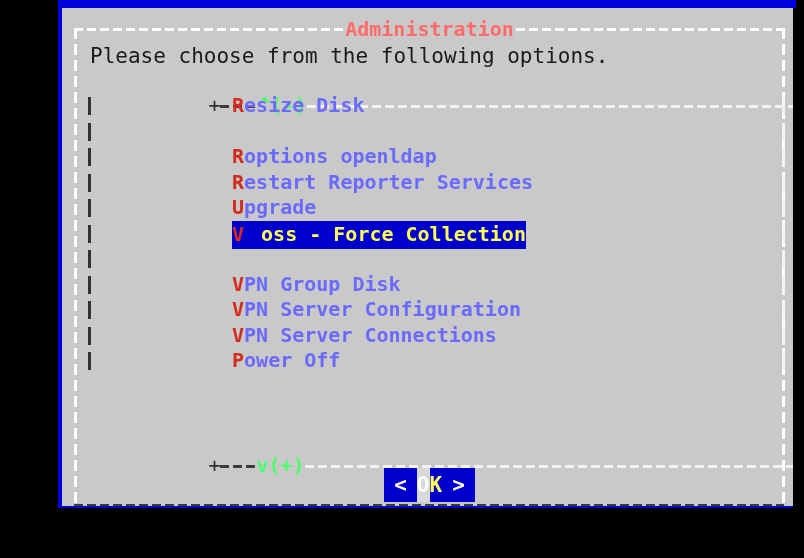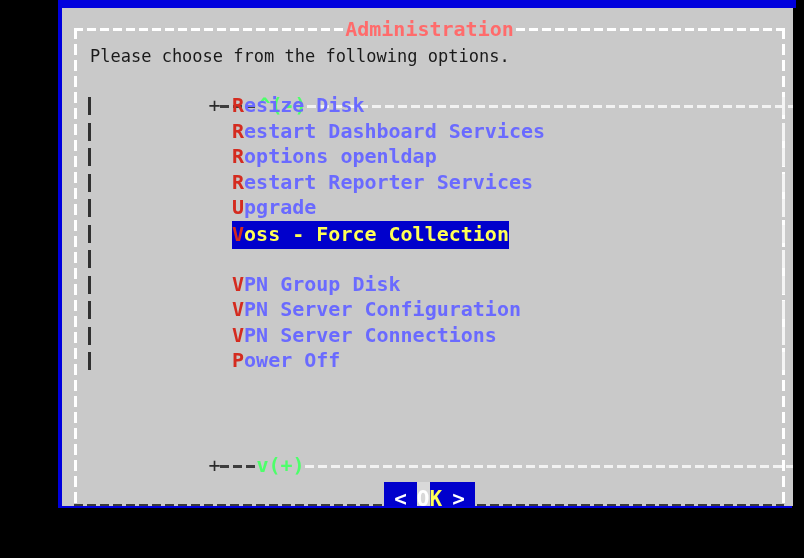--- a/index.html
+++ b/index.html
@@ -96,21 +96,21 @@
     background: #c9c9c9;
     padding: 0 2px;
   }
 
   
   #prompt {
     position: absolute;
     left: 24px;
     top: 35px;
     color: #1a1a1a;
-    font-size: 17px;
+    font-size: 21px;
     line-height: 26px;
     font-family: "DejaVu Sans Mono", "Liberation Mono", monospace;
     white-space: pre;
   }
 
   
   #menubox {
     position: absolute;
     left: 22px;
     top: 60px;
@@ -193,28 +193,28 @@
     white-space: pre;
     font-weight: bold;
   }
   .hot  { color: #d42b1f; }
   .rest { color: #6a6aff; }
 
   .menu-row.selected .row-label {
     background: #0000cc;
     padding: 1px 0 2px 0;
   }
-  .menu-row.selected .rest { color: #ffff55; }
+  .menu-row.selected .rest { color: #ffff55; margin-left: 17px; }
   .menu-row.selected .hot  { color: #d42b1f; }
 
   
   #btnbar {
     position: absolute;
     left: 0;
-    top: 474px;
+    top: 460px;
     width: 727px;
     text-align: center;
   }
   #ok-button {
     display: inline-block;
     font-size: 21px;
     line-height: 28px;
     font-family: "DejaVu Sans Mono", "Liberation Mono", monospace;
     white-space: pre;
     font-weight: bold;
@@ -260,21 +260,21 @@
       <div id="prompt">Please choose from the following options.</div>
 
       <div id="menubox">
 
         <div class="menu-border-row" id="menu-top">
           <span class="corner">+</span><span class="dashline dark" style="width:38px;"></span><span class="scroll-ind">^(-)</span><span class="dashline" style="width:583px;"></span>
         </div>
 
         <div id="menu-items">
             <div class="menu-row"><span class="row-pipe-l"></span><span class="row-label"><span class="hot">R</span><span class="rest">esize Disk</span></span><span class="row-pipe-r"></span></div>
-            <div class="menu-row"><span class="row-pipe-l"></span><span class="row-label"><span class="hot">R</span><span class="rest">estart Dashboard Services</span></span><span class="row-pipe-r"></span></div>
+            <div class="menu-row"><span class="row-pipe-l"></span><span class="row-pipe-r"></span></div>
             <div class="menu-row"><span class="row-pipe-l"></span><span class="row-label"><span class="hot">R</span><span class="rest">options openldap</span></span><span class="row-pipe-r"></span></div>
             <div class="menu-row"><span class="row-pipe-l"></span><span class="row-label"><span class="hot">R</span><span class="rest">estart Reporter Services</span></span><span class="row-pipe-r"></span></div>
             <div class="menu-row"><span class="row-pipe-l"></span><span class="row-label"><span class="hot">U</span><span class="rest">pgrade</span></span><span class="row-pipe-r"></span></div>
             <div class="menu-row selected"><span class="row-pipe-l"></span><span class="row-label"><span class="hot">V</span><span class="rest">oss - Force Collection</span></span><span class="row-pipe-r"></span></div>
             <div class="menu-row"><span class="row-pipe-l"></span><span class="row-pipe-r"></span></div>
             <div class="menu-row"><span class="row-pipe-l"></span><span class="row-label"><span class="hot">V</span><span class="rest">PN Group Disk</span></span><span class="row-pipe-r"></span></div>
             <div class="menu-row"><span class="row-pipe-l"></span><span class="row-label"><span class="hot">V</span><span class="rest">PN Server Configuration</span></span><span class="row-pipe-r"></span></div>
             <div class="menu-row"><span class="row-pipe-l"></span><span class="row-label"><span class="hot">V</span><span class="rest">PN Server Connections</span></span><span class="row-pipe-r"></span></div>
             <div class="menu-row"><span class="row-pipe-l"></span><span class="row-label"><span class="hot">P</span><span class="rest">ower Off</span></span><span class="row-pipe-r"></span></div>
           </div>

